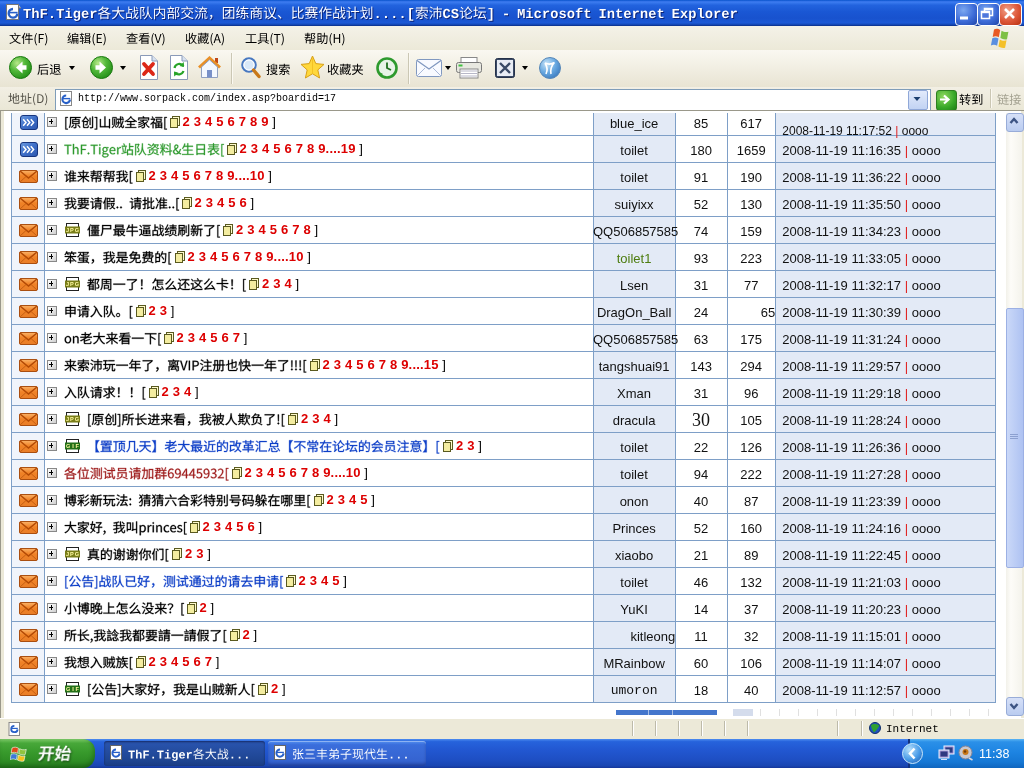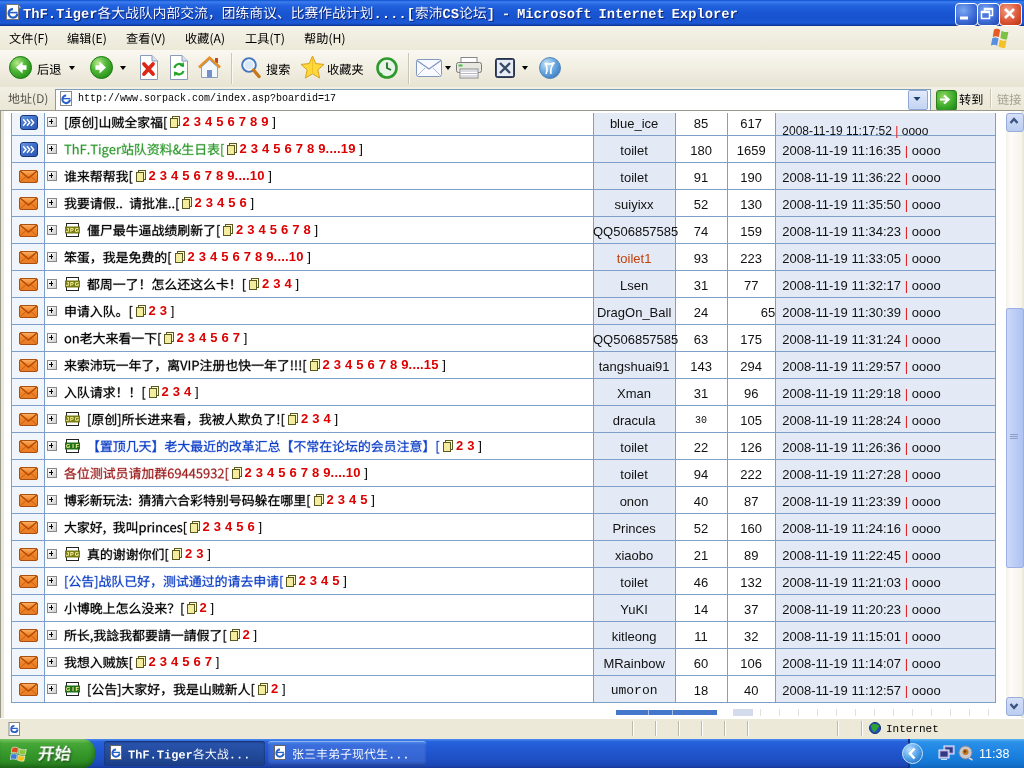--- a/index.html
+++ b/index.html
@@ -789,21 +789,21 @@
                 <use href="#q119" transform="translate(12.9 18.2) scale(0.0129 -0.0129)"></use>
                 <use href="#q16" transform="translate(25.8 18.2) scale(0.0129 -0.0129)"></use>
                 <use href="#q103" transform="translate(38.7 18.2) scale(0.0129 -0.0129)"></use>
                 <use href="#q120" transform="translate(51.6 18.2) scale(0.0129 -0.0129)"></use>
                 <use href="#q121" transform="translate(64.5 18.2) scale(0.0129 -0.0129)"></use>
                 <use href="#q122" transform="translate(77.4 18.2) scale(0.0129 -0.0129)"></use>
                 <use href="#q123" transform="translate(90.3 18.2) scale(0.0129 -0.0129)"></use>
                 <use href="#q79" transform="translate(103.2 18.2) scale(0.0129 -0.0129)"></use>
               </g>
             </svg></span><span style="display:inline-block;vertical-align:-1px;width:9px;height:11px;position:relative;margin:0 4px 0 2px"><span style="position:absolute;left:2px;top:0;width:6px;height:8px;background:#FFFBCC;border:1px solid #5A5A20"></span><span style="position:absolute;left:0;top:2px;width:6px;height:8px;background:#F4EDA0;border:1px solid #5A5A20"></span></span><b style="color:#DD0000;letter-spacing:0.2px">2 3 4 5 6 7 8 9....10</b><span style="color:#000"> ]</span></div>
-        <div style="position:absolute;left:582px;top:136px;width:82.20000000000005px;height:26px;line-height:27px;text-align:center;font-size:13px;color:#c2410c;font-family:'Liberation Sans'">toilet1</div>
+        <div style="position:absolute;left:582px;top:136px;width:82.20000000000005px;height:26px;line-height:27px;text-align:center;font-size:13px;color:#4d7c0f;font-family:'Liberation Sans'">toilet1</div>
         <div style="position:absolute;left:664.2px;top:136px;width:51.799999999999955px;height:26px;line-height:27px;text-align:center;font-size:13px;color:#111;font-family:'Liberation Sans'">93</div>
         <div style="position:absolute;left:716px;top:136px;width:48.299999999999955px;height:26px;line-height:27px;text-align:center;font-size:13px;color:#111;font-family:'Liberation Sans'">223</div>
         <div style="position:absolute;left:771.3px;top:136px;height:26px;line-height:27px;font-size:13px;color:#111;font-family:'Liberation Sans';white-space:pre">2008-11-19 11:33:05 <span style="color:#E02020">|</span> oooo</div>
         <div style="position:absolute;left:0;top:188px;width:985px;height:1px;background:#7E9FC7"></div>
         <svg style="position:absolute;left:8px;top:169px" width="19" height="13" viewBox="0 0 19 13">
 <defs>
             <linearGradient id="envg" x1="0" y1="0" x2="0" y2="1">
               <stop offset="0" stop-color="#FBB368"></stop>
               <stop offset="0.45" stop-color="#F08226"></stop>
               <stop offset="1" stop-color="#E97E28"></stop>
@@ -1026,21 +1026,21 @@
                 <use href="#q154" transform="translate(124.8 18.2) scale(0.0129 -0.0129)"></use>
                 <use href="#q155" transform="translate(137.7 18.2) scale(0.0129 -0.0129)"></use>
                 <use href="#q156" transform="translate(150.6 18.2) scale(0.0129 -0.0129)"></use>
                 <use href="#q157" transform="translate(163.5 18.2) scale(0.0129 -0.0129)"></use>
                 <use href="#q117" transform="translate(176.4 18.2) scale(0.0129 -0.0129)"></use>
                 <use href="#q149" transform="translate(189.3 18.2) scale(0.0129 -0.0129)"></use>
                 <use href="#q79" transform="translate(193.5 18.2) scale(0.0129 -0.0129)"></use>
               </g>
             </svg></span><span style="display:inline-block;vertical-align:-1px;width:9px;height:11px;position:relative;margin:0 4px 0 2px"><span style="position:absolute;left:2px;top:0;width:6px;height:8px;background:#FFFBCC;border:1px solid #5A5A20"></span><span style="position:absolute;left:0;top:2px;width:6px;height:8px;background:#F4EDA0;border:1px solid #5A5A20"></span></span><b style="color:#DD0000;letter-spacing:0.2px">2 3 4</b><span style="color:#000"> ]</span></div>
         <div style="position:absolute;left:582px;top:298px;width:82.20000000000005px;height:26px;line-height:27px;text-align:center;font-size:13px;color:#111;font-family:'Liberation Sans'">dracula</div>
-        <div style="position:absolute;left:664.2px;top:298px;width:51.799999999999955px;height:26px;line-height:27px;text-align:center;font-size:10px;color:#111;font-family:Liberation Mono, monospace">30</div>
+        <div style="position:absolute;left:664.2px;top:298px;width:51.799999999999955px;height:26px;line-height:27px;text-align:center;font-size:18px;color:#111;font-family:Liberation Serif, serif">30</div>
         <div style="position:absolute;left:716px;top:298px;width:48.299999999999955px;height:26px;line-height:27px;text-align:center;font-size:13px;color:#111;font-family:'Liberation Sans'">105</div>
         <div style="position:absolute;left:771.3px;top:298px;height:26px;line-height:27px;font-size:13px;color:#111;font-family:'Liberation Sans';white-space:pre">2008-11-19 11:28:24 <span style="color:#E02020">|</span> oooo</div>
         <div style="position:absolute;left:0;top:350px;width:985px;height:1px;background:#7E9FC7"></div>
         <svg style="position:absolute;left:8px;top:331px" width="19" height="13" viewBox="0 0 19 13">
 <defs>
             <linearGradient id="envg" x1="0" y1="0" x2="0" y2="1">
               <stop offset="0" stop-color="#FBB368"></stop>
               <stop offset="0.45" stop-color="#F08226"></stop>
               <stop offset="1" stop-color="#E97E28"></stop>
             </linearGradient>
@@ -1364,21 +1364,21 @@
                 <use href="#q124" transform="translate(68.1 18.2) scale(0.0129 -0.0129)"></use>
                 <use href="#q104" transform="translate(81.0 18.2) scale(0.0129 -0.0129)"></use>
                 <use href="#q222" transform="translate(93.9 18.2) scale(0.0129 -0.0129)"></use>
                 <use href="#q126" transform="translate(106.8 18.2) scale(0.0129 -0.0129)"></use>
                 <use href="#q222" transform="translate(119.7 18.2) scale(0.0129 -0.0129)"></use>
                 <use href="#q106" transform="translate(132.6 18.2) scale(0.0129 -0.0129)"></use>
                 <use href="#q117" transform="translate(145.5 18.2) scale(0.0129 -0.0129)"></use>
                 <use href="#q79" transform="translate(158.4 18.2) scale(0.0129 -0.0129)"></use>
               </g>
             </svg></span><span style="display:inline-block;vertical-align:-1px;width:9px;height:11px;position:relative;margin:0 4px 0 2px"><span style="position:absolute;left:2px;top:0;width:6px;height:8px;background:#FFFBCC;border:1px solid #5A5A20"></span><span style="position:absolute;left:0;top:2px;width:6px;height:8px;background:#F4EDA0;border:1px solid #5A5A20"></span></span><b style="color:#DD0000;letter-spacing:0.2px">2</b><span style="color:#000"> ]</span></div>
-        <div style="position:absolute;left:582px;top:514px;width:82.20000000000005px;height:26px;line-height:27px;text-align:center;font-size:13px;color:#111;font-family:'Liberation Sans'">kitleong</div>
+        <div style="position:absolute;left:582px;top:514px;width:82.20000000000005px;height:26px;line-height:27px;text-align:right;font-size:13px;color:#111;font-family:'Liberation Sans'">kitleong</div>
         <div style="position:absolute;left:664.2px;top:514px;width:51.799999999999955px;height:26px;line-height:27px;text-align:center;font-size:13px;color:#111;font-family:'Liberation Sans'">11</div>
         <div style="position:absolute;left:716px;top:514px;width:48.299999999999955px;height:26px;line-height:27px;text-align:center;font-size:13px;color:#111;font-family:'Liberation Sans'">32</div>
         <div style="position:absolute;left:771.3px;top:514px;height:26px;line-height:27px;font-size:13px;color:#111;font-family:'Liberation Sans';white-space:pre">2008-11-19 11:15:01 <span style="color:#E02020">|</span> oooo</div>
         <div style="position:absolute;left:0;top:566px;width:985px;height:1px;background:#7E9FC7"></div>
         <svg style="position:absolute;left:8px;top:547px" width="19" height="13" viewBox="0 0 19 13">
 <defs>
             <linearGradient id="envg" x1="0" y1="0" x2="0" y2="1">
               <stop offset="0" stop-color="#FBB368"></stop>
               <stop offset="0.45" stop-color="#F08226"></stop>
               <stop offset="1" stop-color="#E97E28"></stop>

